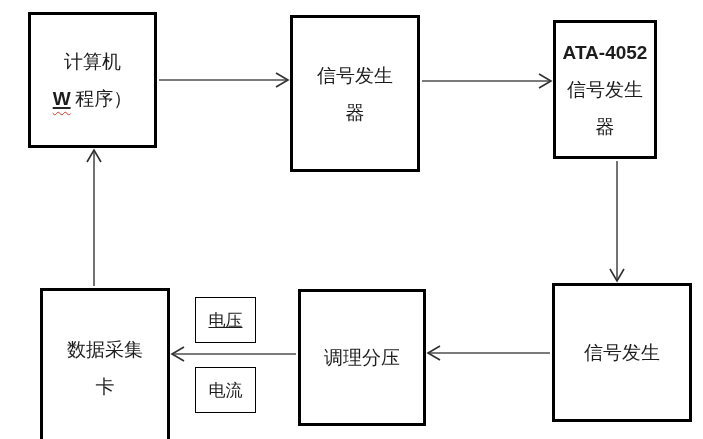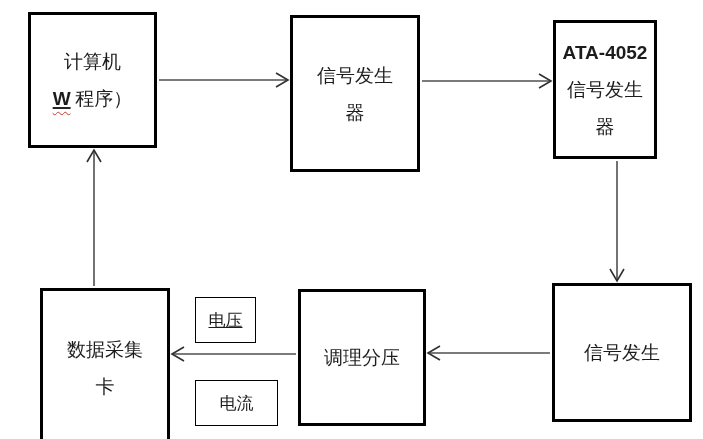--- a/index.html
+++ b/index.html
@@ -29,21 +29,21 @@
     text-decoration-color:#262626;text-decoration-thickness:1.5px;text-underline-offset:2px;
   }
   
   .n-computer{left:28px;top:12px;width:129px;height:136px;}
   .n-signal{left:290px;top:15px;width:130px;height:157px;text-align:center;}
   .n-amp{left:553px;top:20px;width:104px;height:139px;}
   .n-impedance{left:552px;top:283px;width:140px;height:139px;}
   .n-conditioning{left:298px;top:289px;width:128px;height:137px;}
   .n-daq{left:40px;top:288px;width:130px;height:159px;}
   .t-voltage{left:195px;top:297px;width:61px;height:46px;text-decoration:underline;}
-  .t-current{left:195px;top:380px;width:83px;height:46px;}
+  .t-current{left:195px;top:367px;width:61px;height:46px;}
 </style>
 </head>
 <body>
 
 <div class="canvas">
 
   <svg class="wires" width="703" height="439" viewBox="0 0 703 439">
     <defs>
       <marker id="ar" markerUnits="userSpaceOnUse" markerWidth="20" markerHeight="18" refX="13" refY="8" orient="auto">
         <path d="M1,1 L13,8 L1,15" fill="none" stroke="#303030" stroke-width="1.6"></path>

